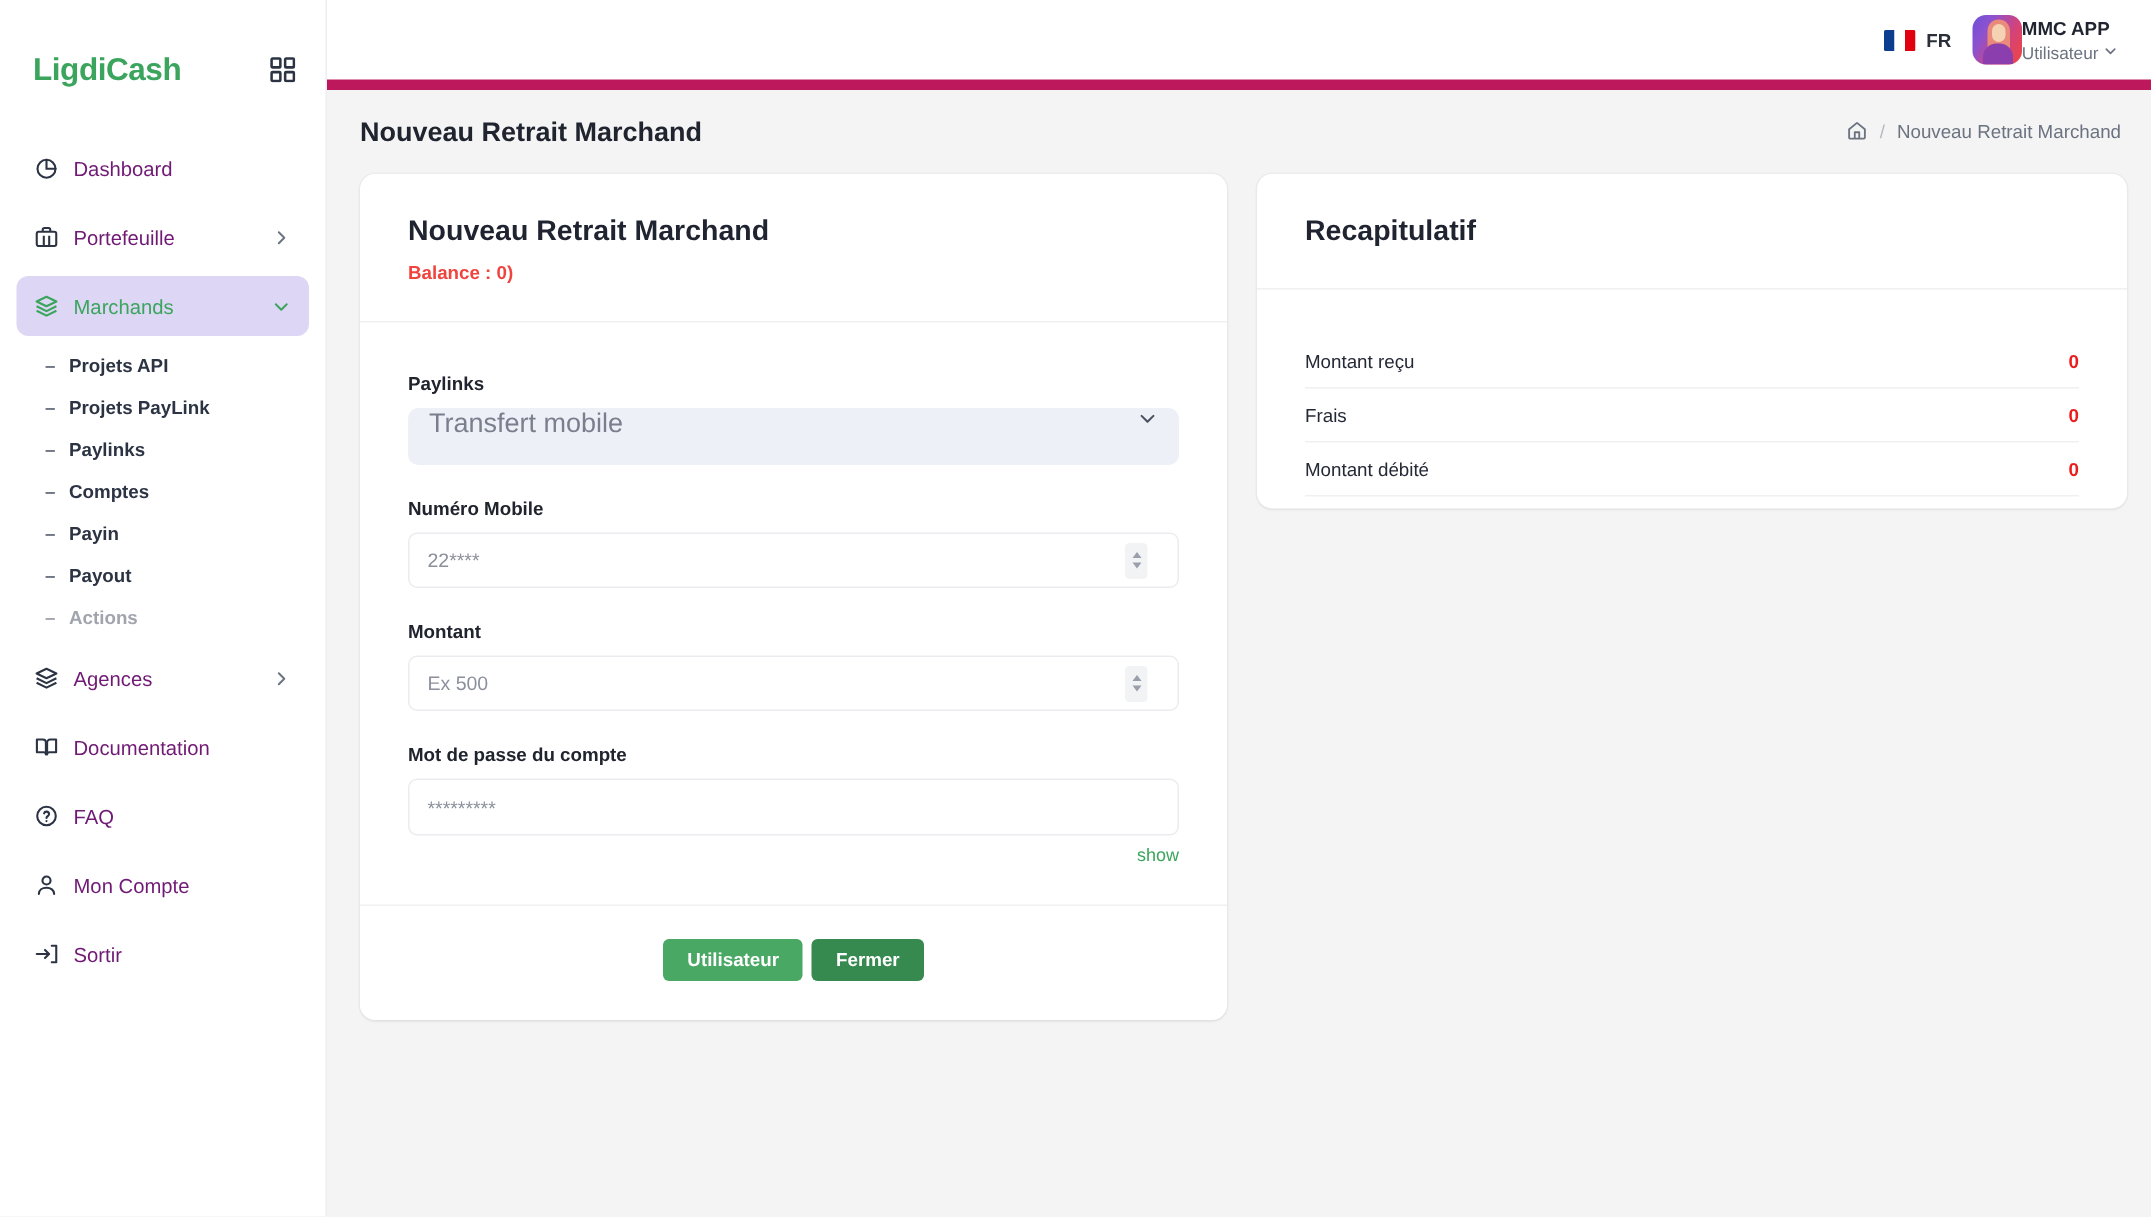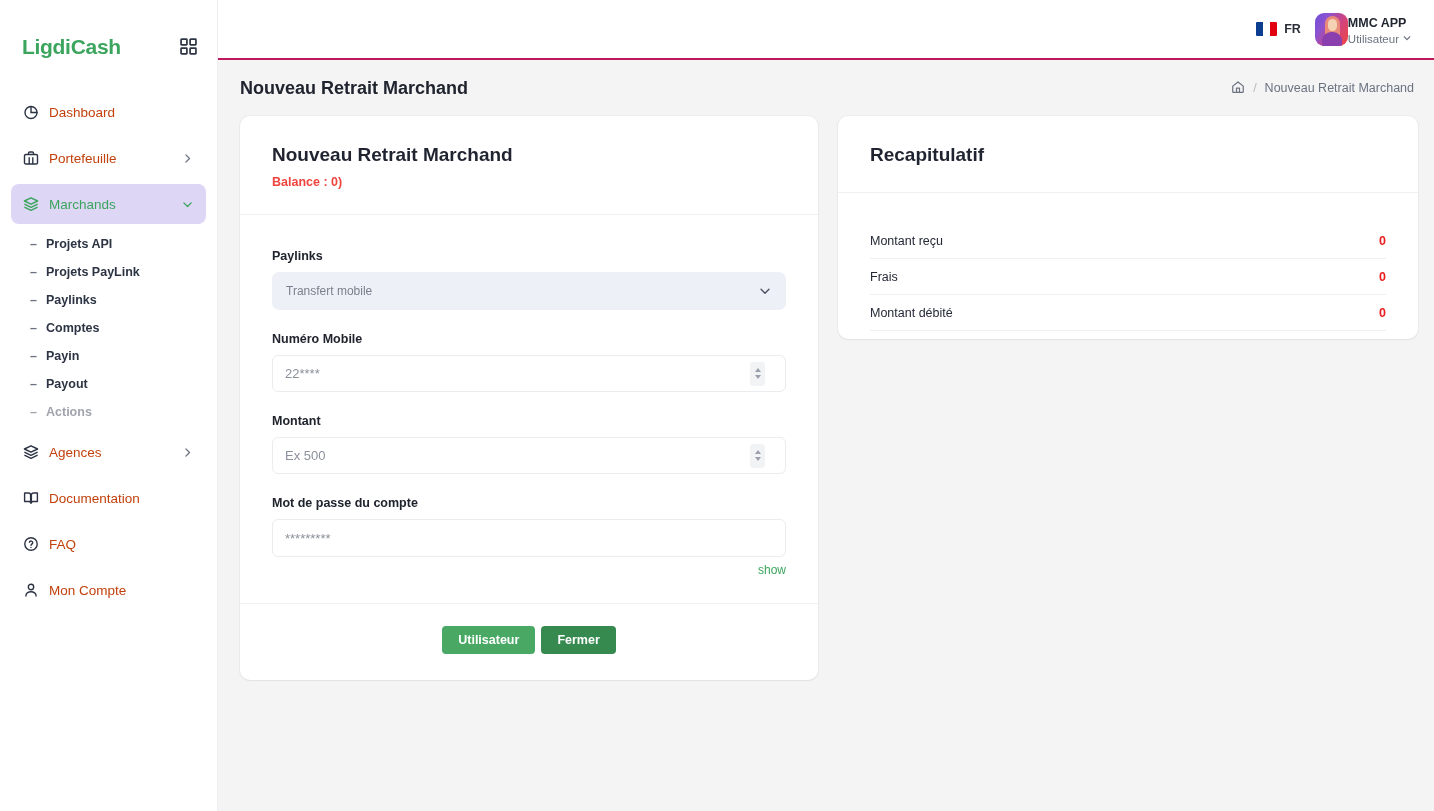--- a/index.html
+++ b/index.html
@@ -26,21 +26,21 @@
   .brand {
     font-size: 21px; font-weight: bold; color: #3ba55d;
     letter-spacing: -0.3px; line-height: 1;
   }
   .grid-icon { display: flex; cursor: pointer; }
   .nav { padding-top: 16px; }
   .nav-item {
     display: flex; align-items: center;
     height: 40px; margin: 0 11px 6px 11px;
     padding: 0 12px; border-radius: 8px;
-    font-size: 13.5px; color: #c2410c; font-weight: 500;
+    font-size: 13.5px; color: #701a75; font-weight: 500;
     cursor: pointer; position: relative;
   }
   .nav-item .ico { width: 26px; display: flex; align-items: center; color: #2c3444; }
   .nav-item .chev { margin-left: auto; color: #6b7280; display: flex; }
   .nav-item.active { background: #ddd6f5; color: #3ba55d; }
   .nav-item.active .ico { color: #3ba55d; }
   .nav-item.active .chev { color: #3ba55d; }
   .sub-item {
     display: flex; align-items: center;
     height: 28px; padding-left: 30px;
@@ -51,21 +51,21 @@
     width: 16px; color: #6b7280; font-size: 12.5px;
   }
   .sub-item.muted { color: #a0a4ad; }
   .sub-item.muted .dash { color: #a0a4ad; }
   .nav-gap { height: 6px; }
 
   
   .main { flex: 1; display: flex; flex-direction: column; min-width: 0; }
   .topbar {
     height: 60px; background: #ffffff;
-    border-bottom: 2px solid #be185d;
+    border-bottom: 7px solid #be185d;
     display: flex; align-items: center; justify-content: flex-end;
     padding-right: 22px; gap: 14px;
   }
   .lang { display: flex; align-items: center; gap: 7px; cursor: pointer; }
   .flag { width: 21px; height: 14px; display: flex; border-radius: 1px; overflow: hidden; }
   .flag i { display: block; height: 100%; flex: 1; }
   .flag .b { background: #0b3d91; } .flag .w { background: #ffffff; } .flag .r { background: #e1000f; }
   .lang-label { font-size: 12.5px; font-weight: bold; color: #2a2f3a; }
   .user { display: flex; align-items: center; cursor: pointer; }
   .avatar {
@@ -108,22 +108,22 @@
     filter: blur(2.4px); vertical-align: middle; margin: 0 1px;
   }
   .divider { height: 1px; background: #f0f0f2; }
 
   .card-body { padding: 34px 32px 26px 32px; }
   .field { margin-bottom: 22px; }
   .field:last-child { margin-bottom: 0; }
   .label { font-size: 12.5px; font-weight: 600; color: #20242e; margin-bottom: 9px; }
   .select-box {
     height: 38px; background: #eef0f8; border-radius: 7px;
-    display: flex; align-items: center; padding: 0 14px;
-    font-size: 12px; color: #797f8c; cursor: pointer; gap: 24px;
+    display: flex; align-items: flex-start; padding: 0 14px;
+    font-size: 18px; color: #797f8c; cursor: pointer; gap: 24px;
   }
   .select-box .chev { margin-left: auto; color: #4a5160; display: flex; }
   .input-box {
     height: 37px; background: #ffffff; border: 1px solid #ebecef;
     border-radius: 6px; display: flex; align-items: center;
     padding: 0 20px 0 12px; font-size: 13px; color: #8b909b; cursor: text;
   }
   .input-box.tall { height: 38px; }
   .spinner {
     margin-left: auto; width: 15px; height: 24px; border-radius: 3px;
@@ -293,20 +293,30 @@
       <div class="nav-item">
         <span class="ico">
           <svg width="16" height="16" viewBox="0 0 16 16" fill="none" stroke="currentColor" stroke-width="1.4" stroke-linecap="round">
             <circle cx="8" cy="5" r="2.7"></circle>
               <path d="M2.9 14c0-2.6 2.3-4.2 5.1-4.2s5.1 1.6 5.1 4.2"></path>
           </svg>
         </span>
         <span>Mon Compte</span>
       </div>
 
+      <div class="nav-item">
+        <span class="ico">
+          <svg width="16" height="16" viewBox="0 0 16 16" fill="none" stroke="currentColor" stroke-width="1.4" stroke-linecap="round" stroke-linejoin="round">
+            <path d="M1.5 8h8"></path>
+              <path d="M7 5.3 9.7 8 7 10.7"></path>
+              <path d="M11.5 2.5h3v11h-3"></path>
+          </svg>
+        </span>
+        <span>Sortir</span>
+      </div>
     </nav>
   </aside>
 
   <div class="main">
 
     <header class="topbar">
       <div class="lang">
         <span class="flag">
           <i class="b"></i>
             <i class="w"></i>

